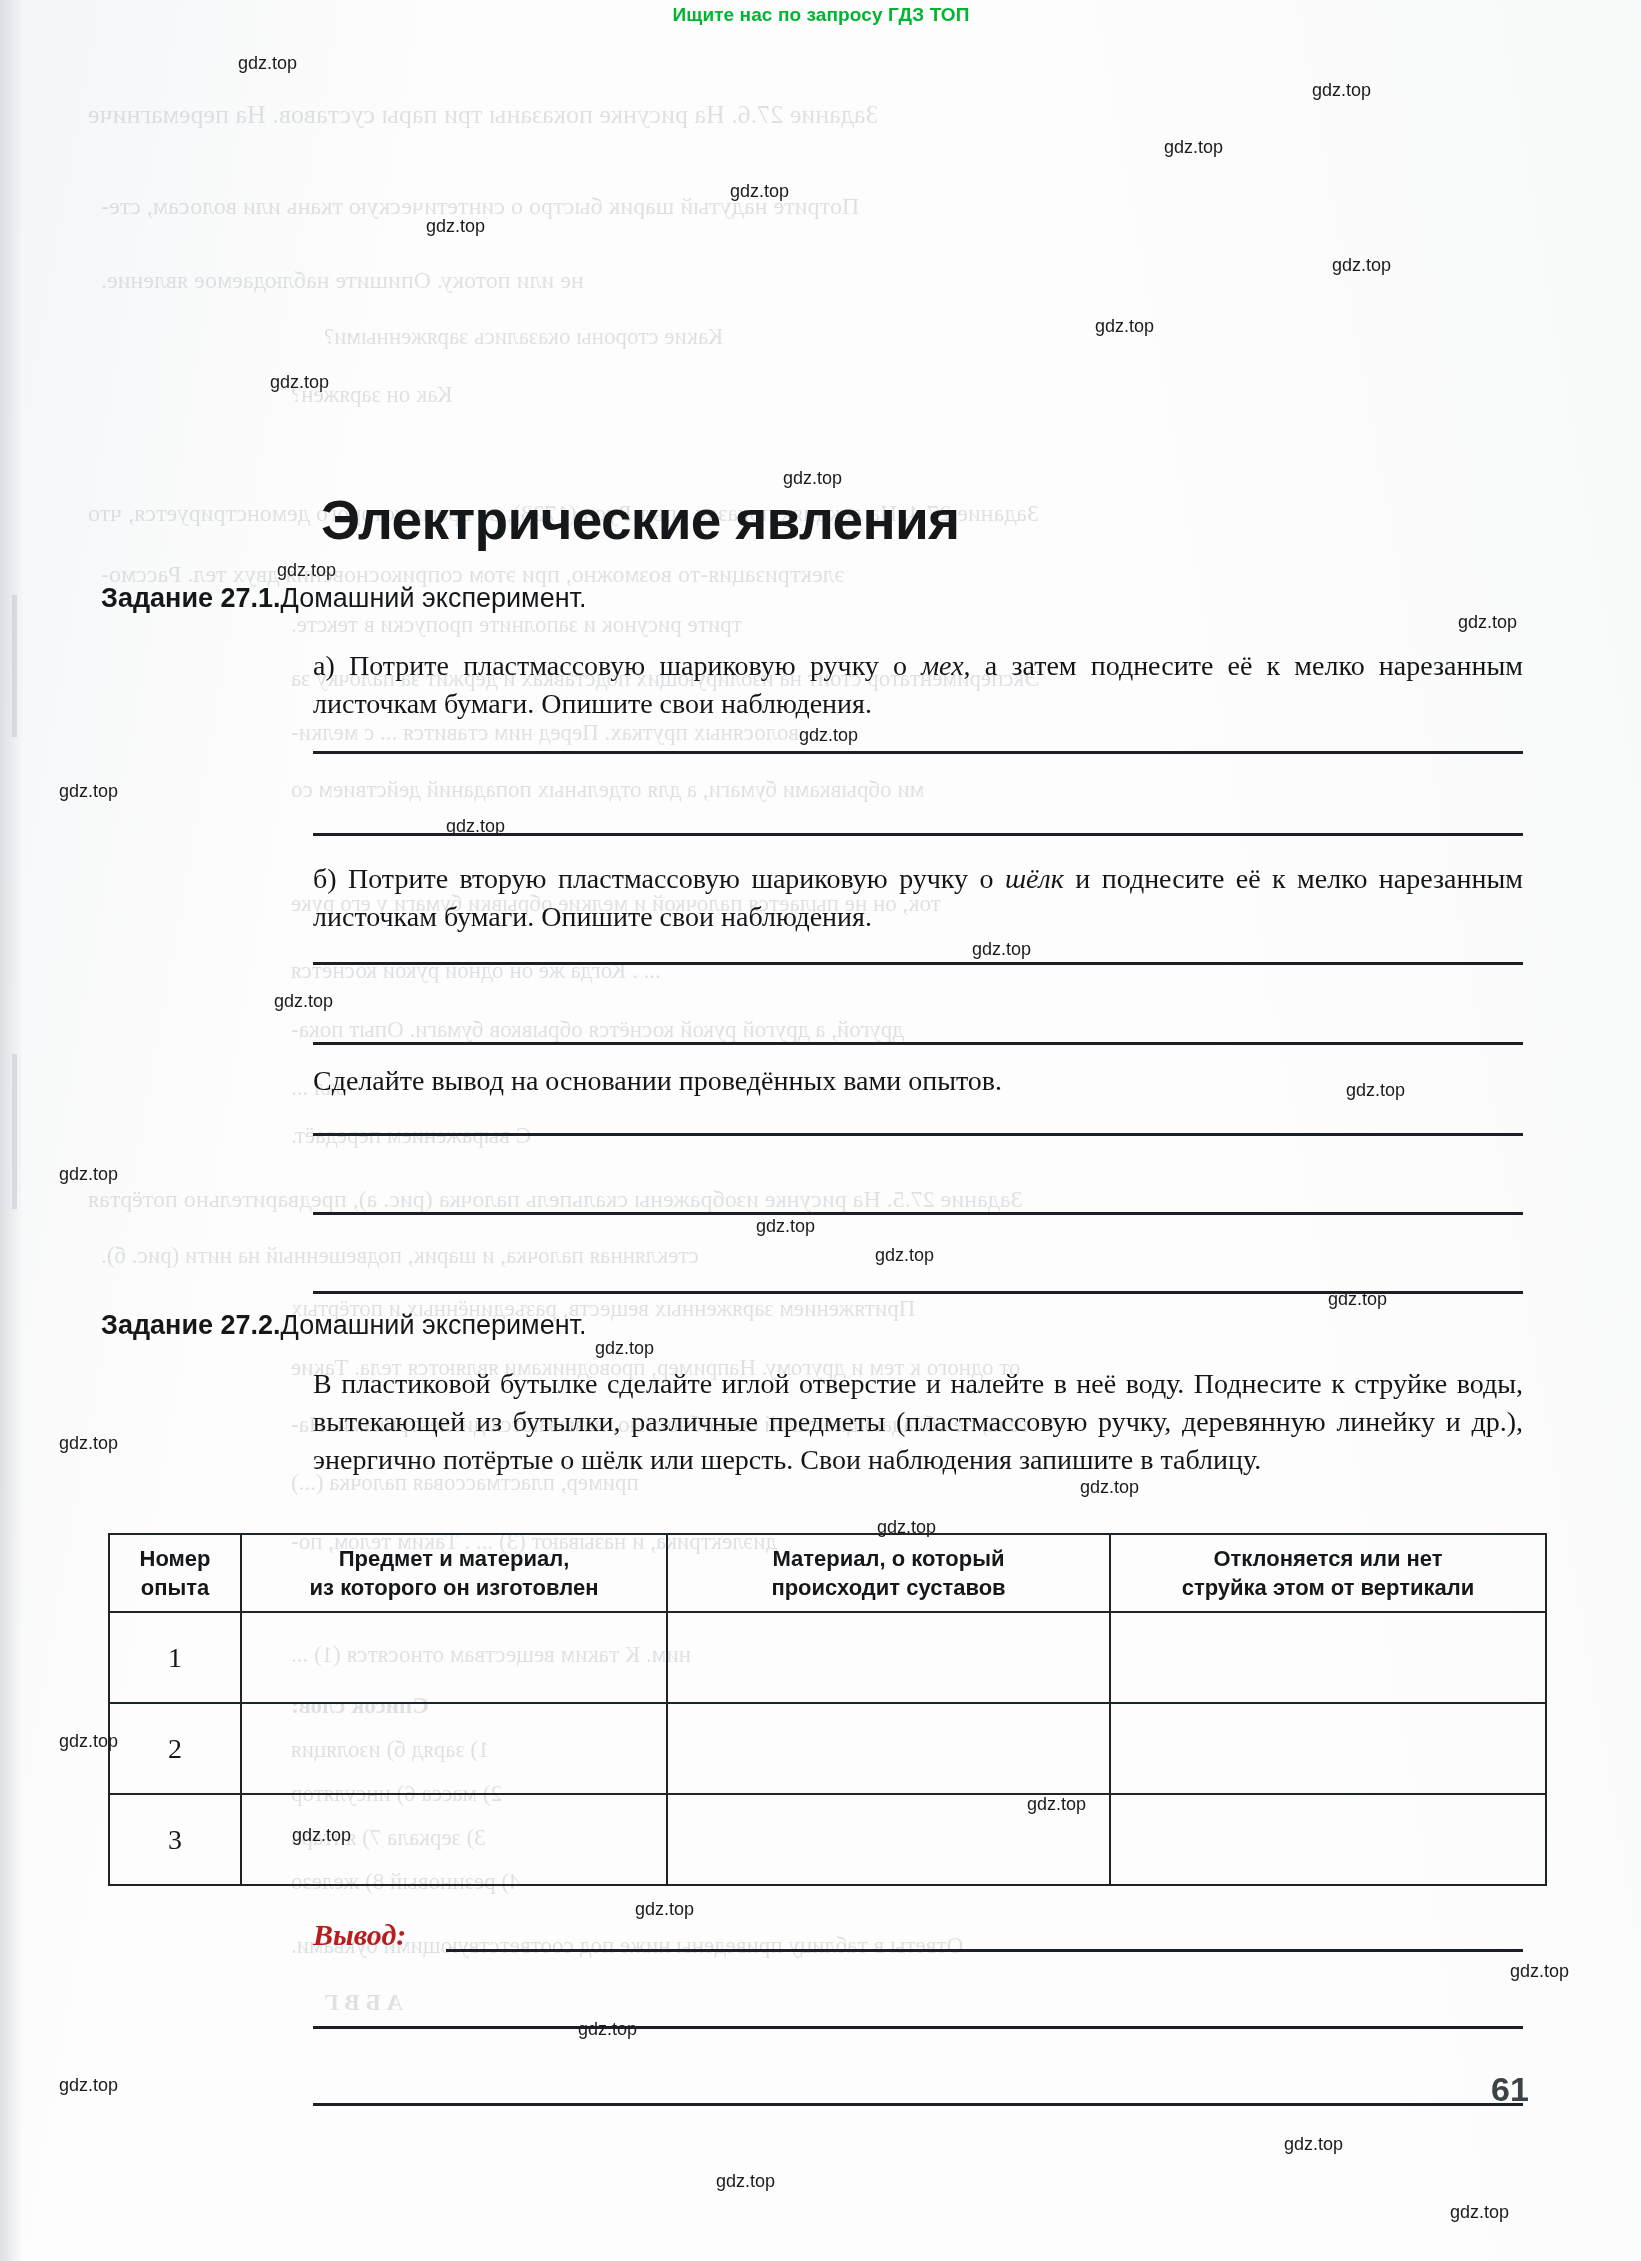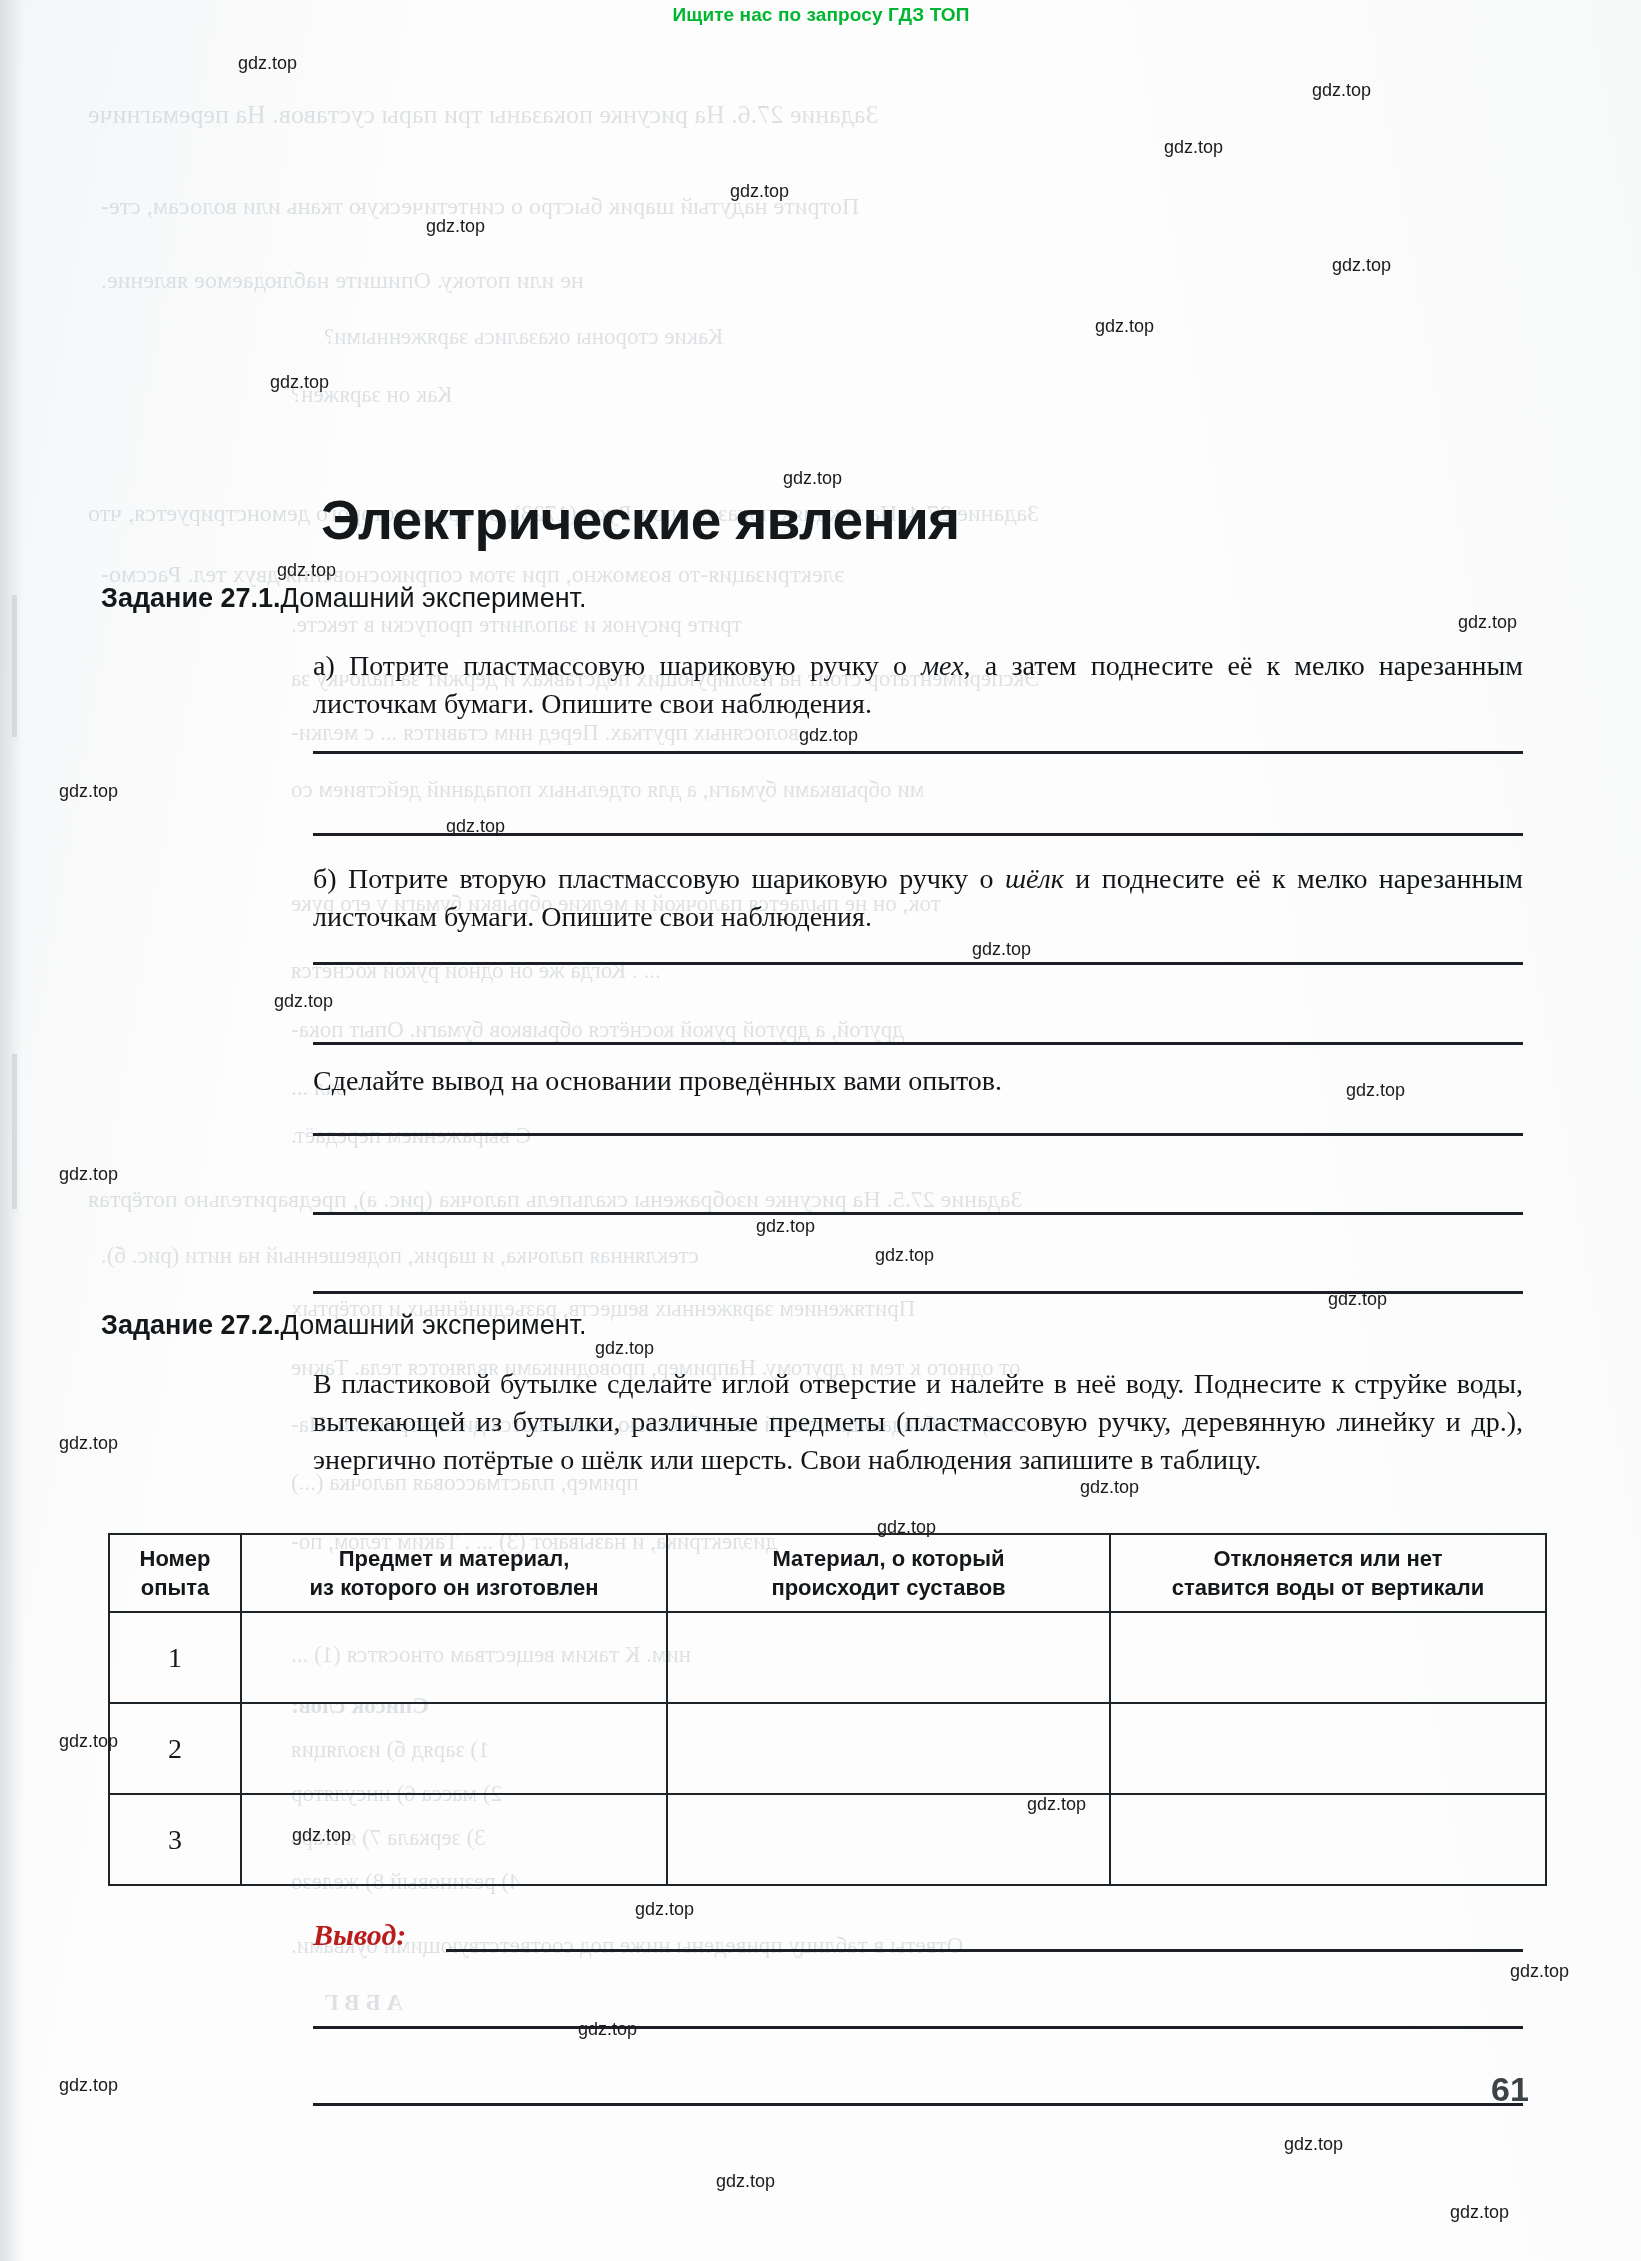--- a/index.html
+++ b/index.html
@@ -310,21 +310,21 @@
           <th>
             <div>Предмет и материал,</div>
             <div>из которого он изготовлен</div>
           </th>
           <th>
             <div>Материал, о который</div>
             <div>происходит суставов</div>
           </th>
           <th>
             <div>Отклоняется или нет</div>
-            <div>ставится воды от вертикали</div>
+            <div>струйка этом от вертикали</div>
           </th>
         </tr>
       </thead>
       <tbody>
         <tr>
           <td>1</td>
           <td></td>
           <td></td>
           <td></td>
         </tr>

